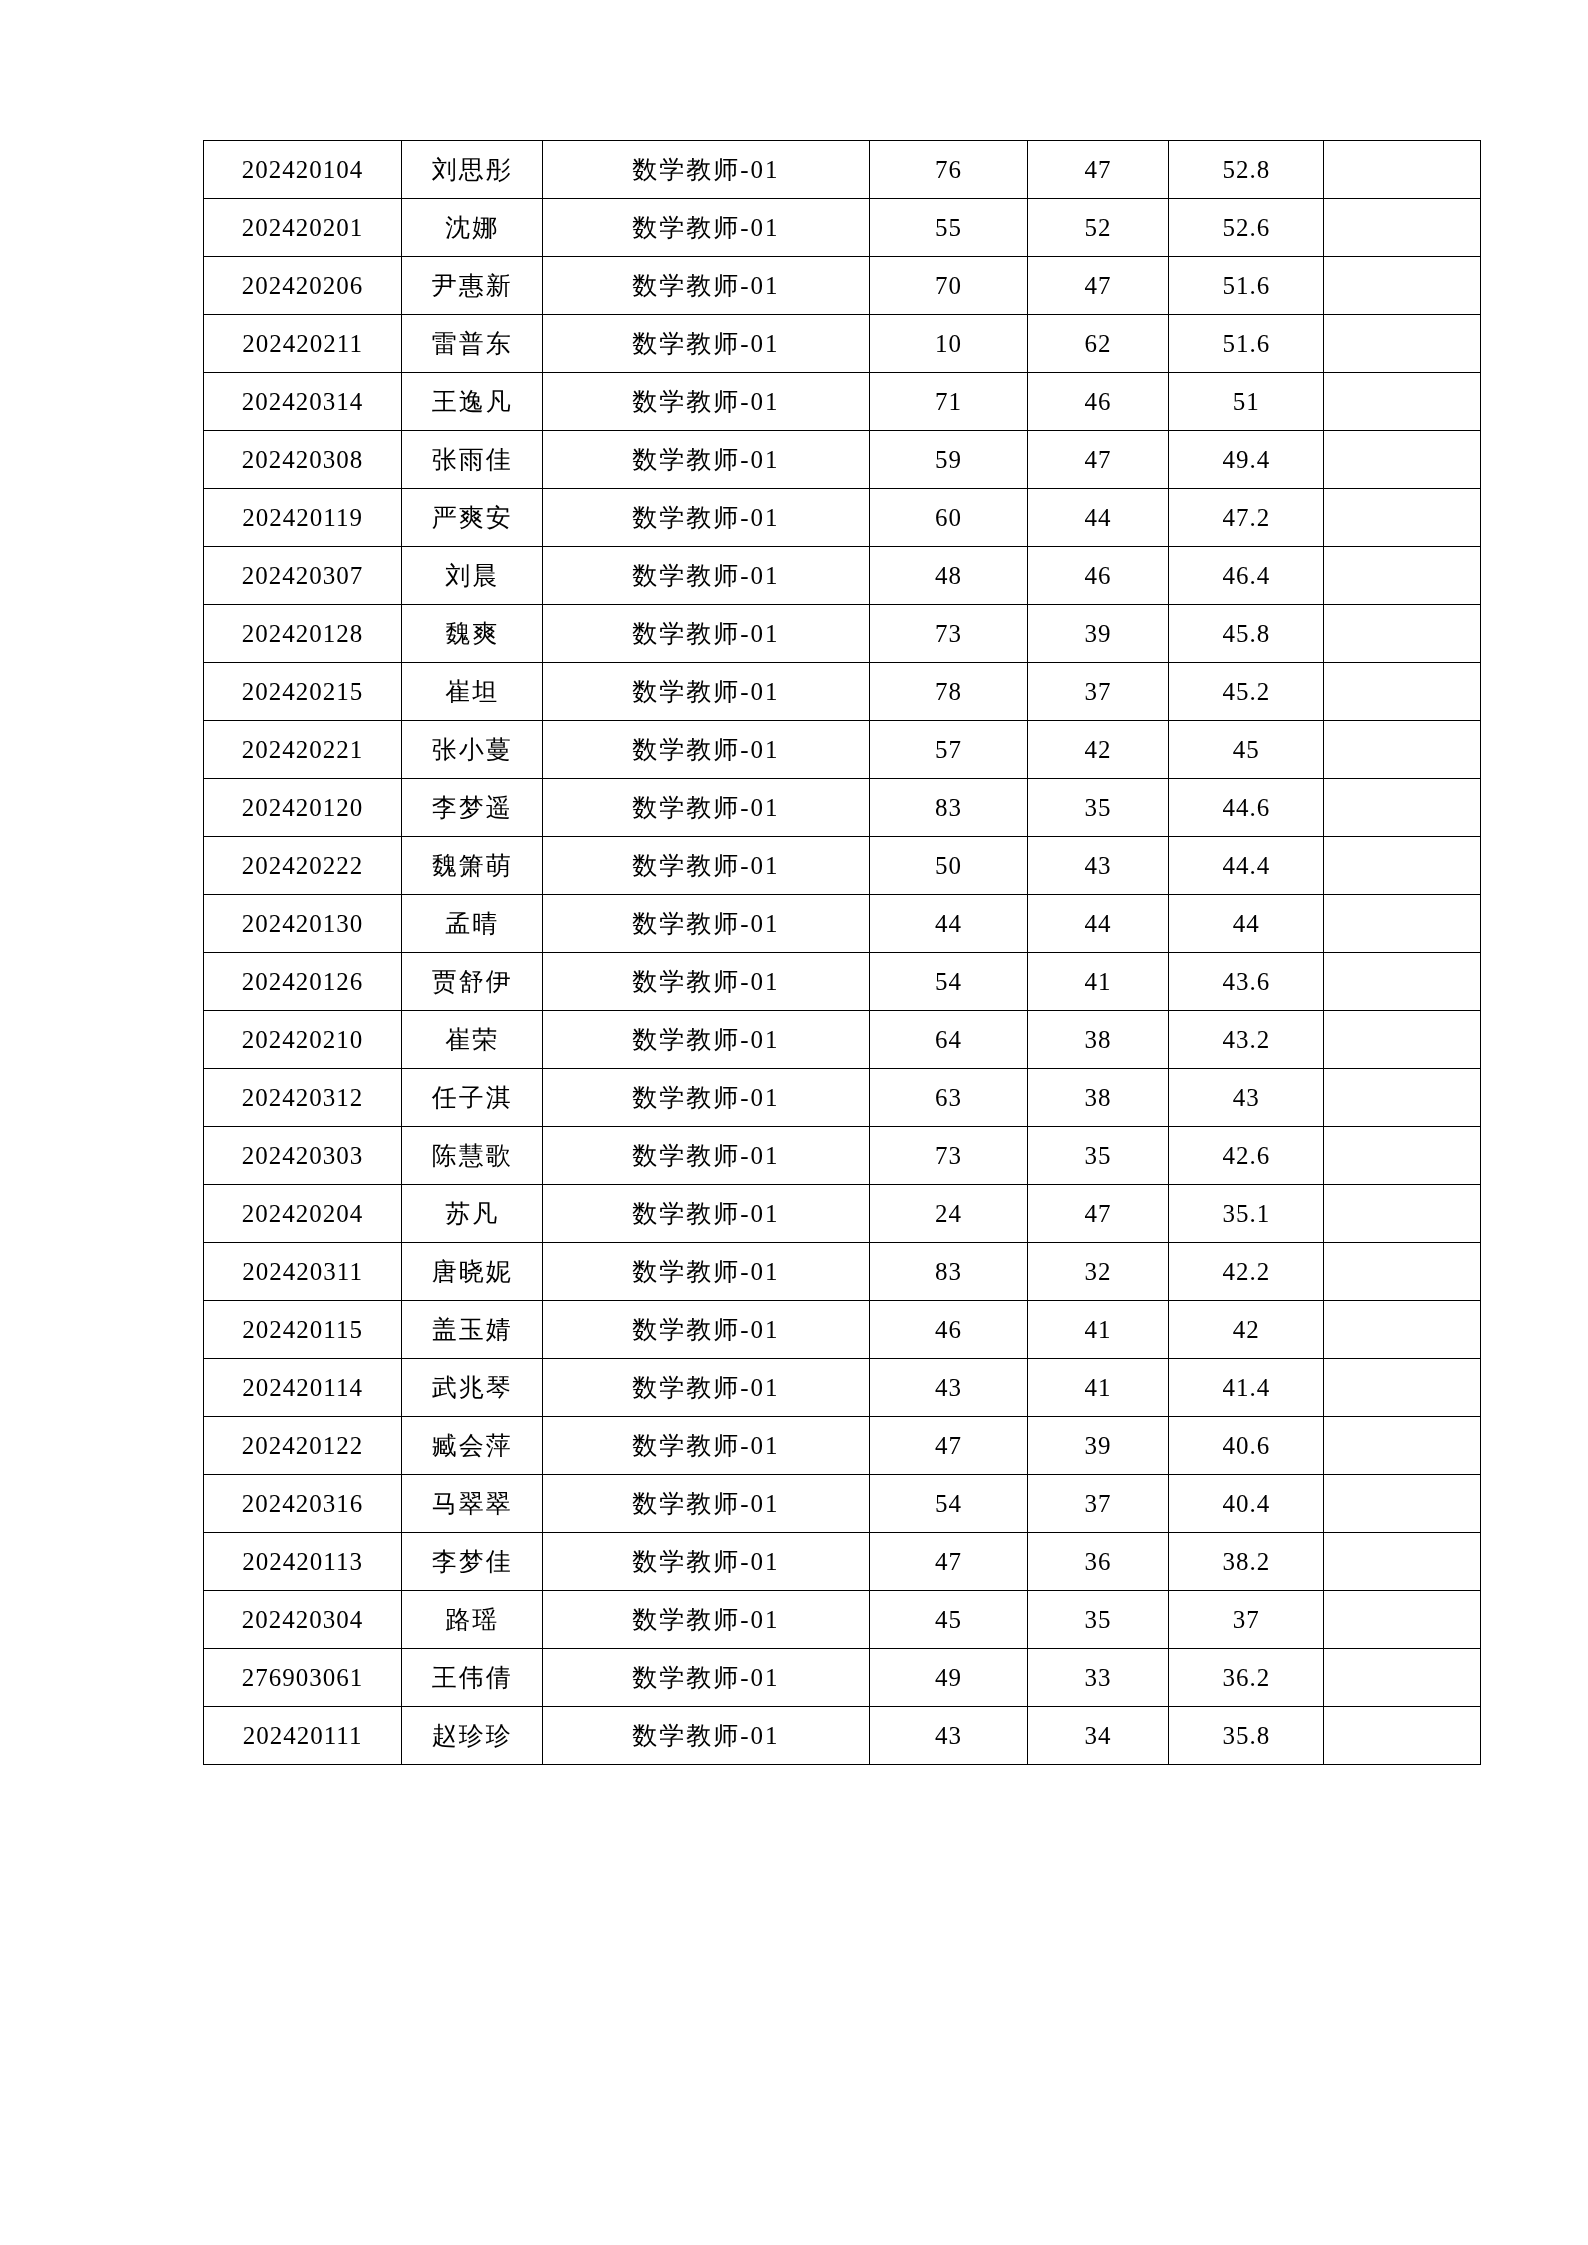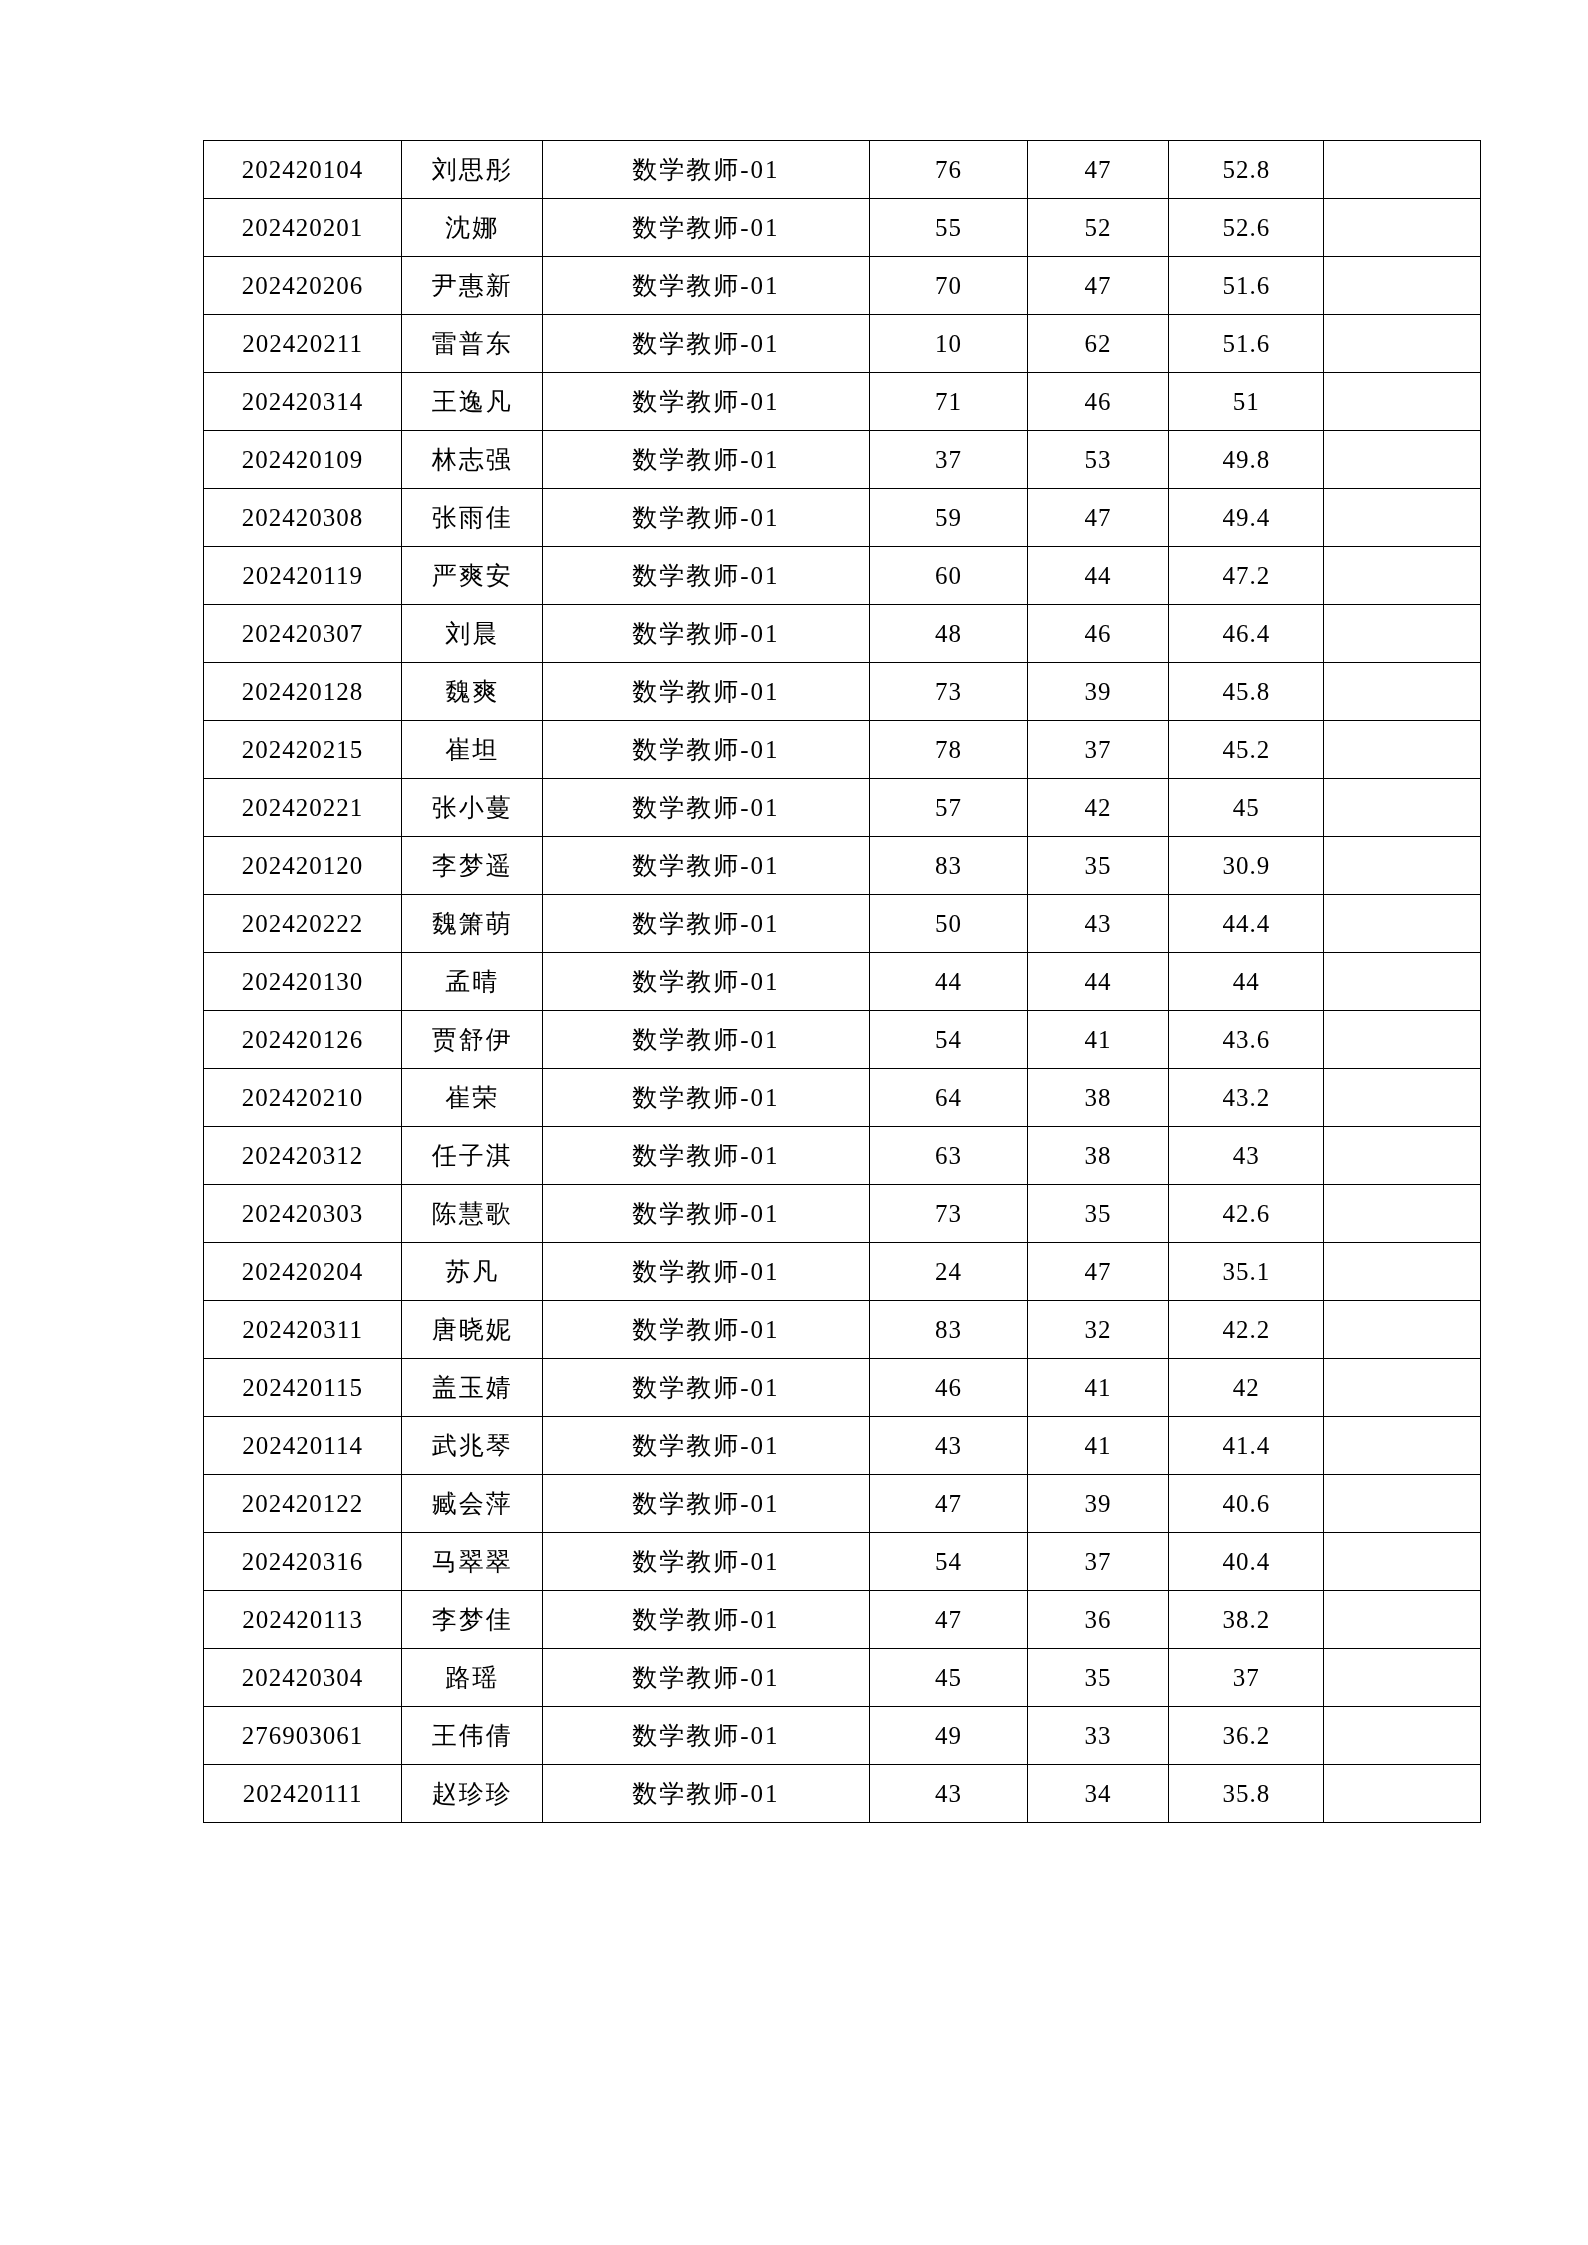--- a/index.html
+++ b/index.html
@@ -120,29 +120,20 @@
           <tr>
             <td class="cell-id">202420314</td>
             <td class="cell-name">王逸凡</td>
             <td class="cell-post">数学教师-01</td>
             <td class="cell-s1">71</td>
             <td class="cell-s2">46</td>
             <td class="cell-total">51</td>
             <td class="cell-blank"></td>
           </tr>
           <tr>
-            <td class="cell-id">202420109</td>
-            <td class="cell-name">林志强</td>
-            <td class="cell-post">数学教师-01</td>
-            <td class="cell-s1">37</td>
-            <td class="cell-s2">53</td>
-            <td class="cell-total">49.8</td>
-            <td class="cell-blank"></td>
-          </tr>
-          <tr>
             <td class="cell-id">202420308</td>
             <td class="cell-name">张雨佳</td>
             <td class="cell-post">数学教师-01</td>
             <td class="cell-s1">59</td>
             <td class="cell-s2">47</td>
             <td class="cell-total">49.4</td>
             <td class="cell-blank"></td>
           </tr>
           <tr>
             <td class="cell-id">202420119</td>
@@ -188,21 +179,21 @@
             <td class="cell-s2">42</td>
             <td class="cell-total">45</td>
             <td class="cell-blank"></td>
           </tr>
           <tr>
             <td class="cell-id">202420120</td>
             <td class="cell-name">李梦遥</td>
             <td class="cell-post">数学教师-01</td>
             <td class="cell-s1">83</td>
             <td class="cell-s2">35</td>
-            <td class="cell-total">30.9</td>
+            <td class="cell-total">44.6</td>
             <td class="cell-blank"></td>
           </tr>
           <tr>
             <td class="cell-id">202420222</td>
             <td class="cell-name">魏箫萌</td>
             <td class="cell-post">数学教师-01</td>
             <td class="cell-s1">50</td>
             <td class="cell-s2">43</td>
             <td class="cell-total">44.4</td>
             <td class="cell-blank"></td>

